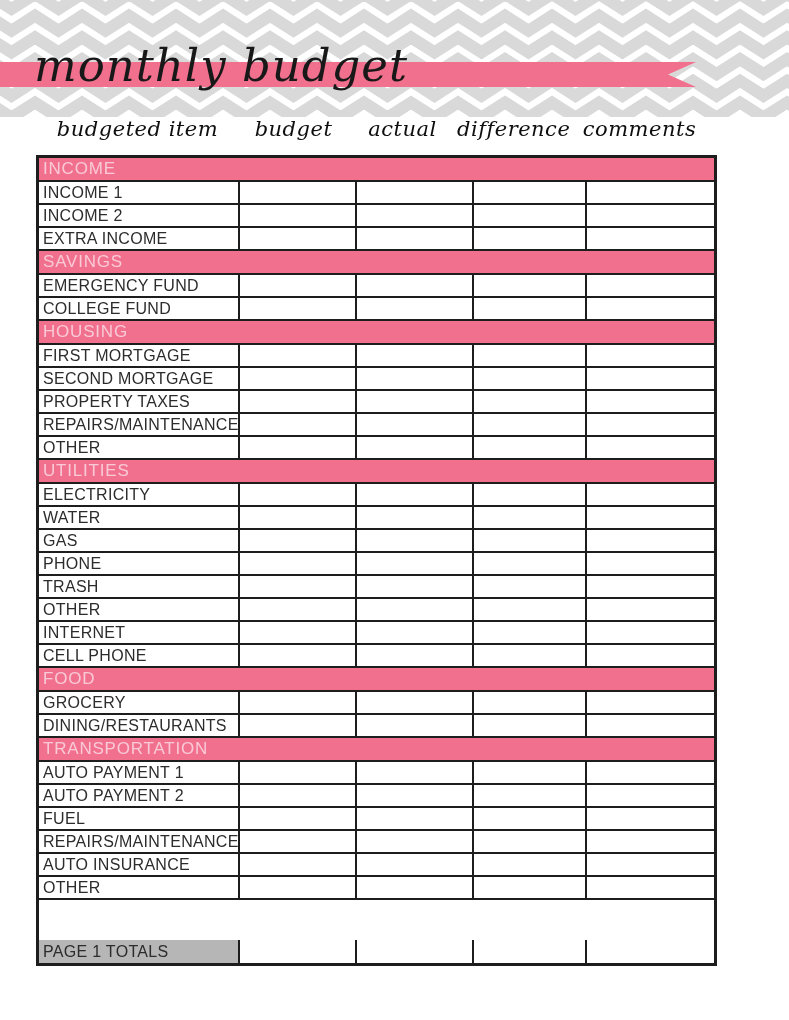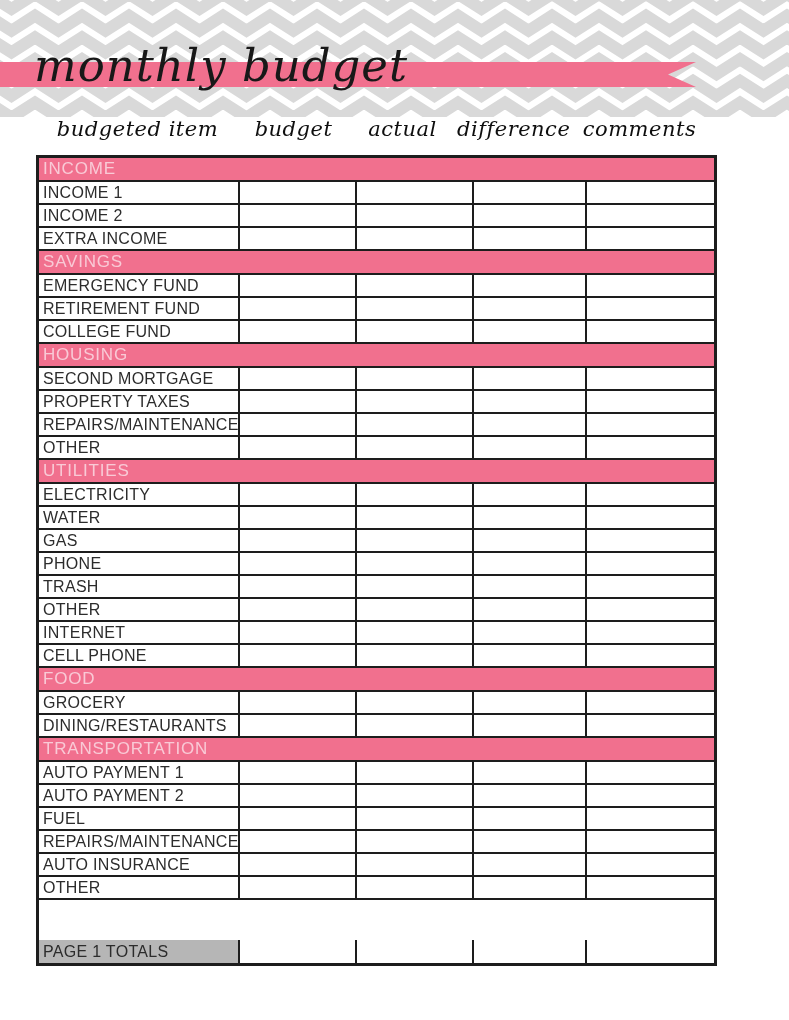--- a/index.html
+++ b/index.html
@@ -103,37 +103,37 @@
       <span>SAVINGS</span>
     </div>
     <div class="row">
       <div class="cell w0 lbl">EMERGENCY FUND</div>
       <div class="cell w1"></div>
       <div class="cell w2"></div>
       <div class="cell w3"></div>
       <div class="cell w4"></div>
     </div>
     <div class="row">
-      <div class="cell w0 lbl">RETIREMENT FUND</div>
-      <div class="cell w1"></div>
-      <div class="cell w2"></div>
-      <div class="cell w3"></div>
-      <div class="cell w4"></div>
-    </div>
-    <div class="row">
       <div class="cell w0 lbl">COLLEGE FUND</div>
       <div class="cell w1"></div>
       <div class="cell w2"></div>
       <div class="cell w3"></div>
       <div class="cell w4"></div>
     </div>
     <div class="bar">
       <span>HOUSING</span>
     </div>
     <div class="row">
+      <div class="cell w0 lbl">FIRST MORTGAGE</div>
+      <div class="cell w1"></div>
+      <div class="cell w2"></div>
+      <div class="cell w3"></div>
+      <div class="cell w4"></div>
+    </div>
+    <div class="row">
       <div class="cell w0 lbl">SECOND MORTGAGE</div>
       <div class="cell w1"></div>
       <div class="cell w2"></div>
       <div class="cell w3"></div>
       <div class="cell w4"></div>
     </div>
     <div class="row">
       <div class="cell w0 lbl">PROPERTY TAXES</div>
       <div class="cell w1"></div>
       <div class="cell w2"></div>

